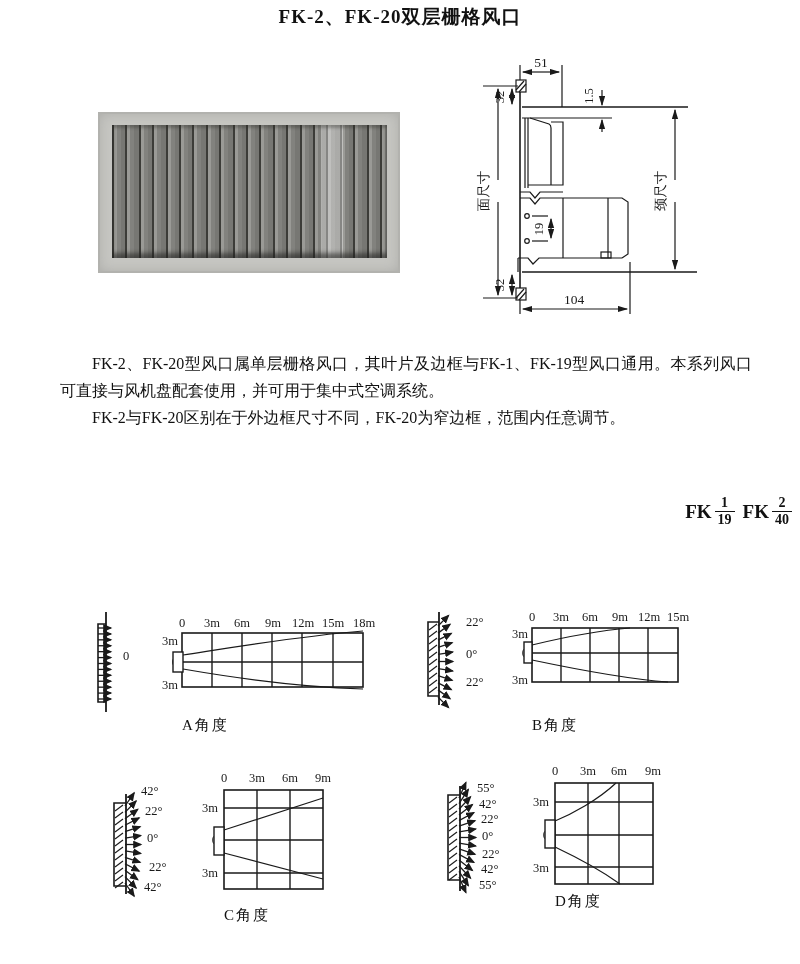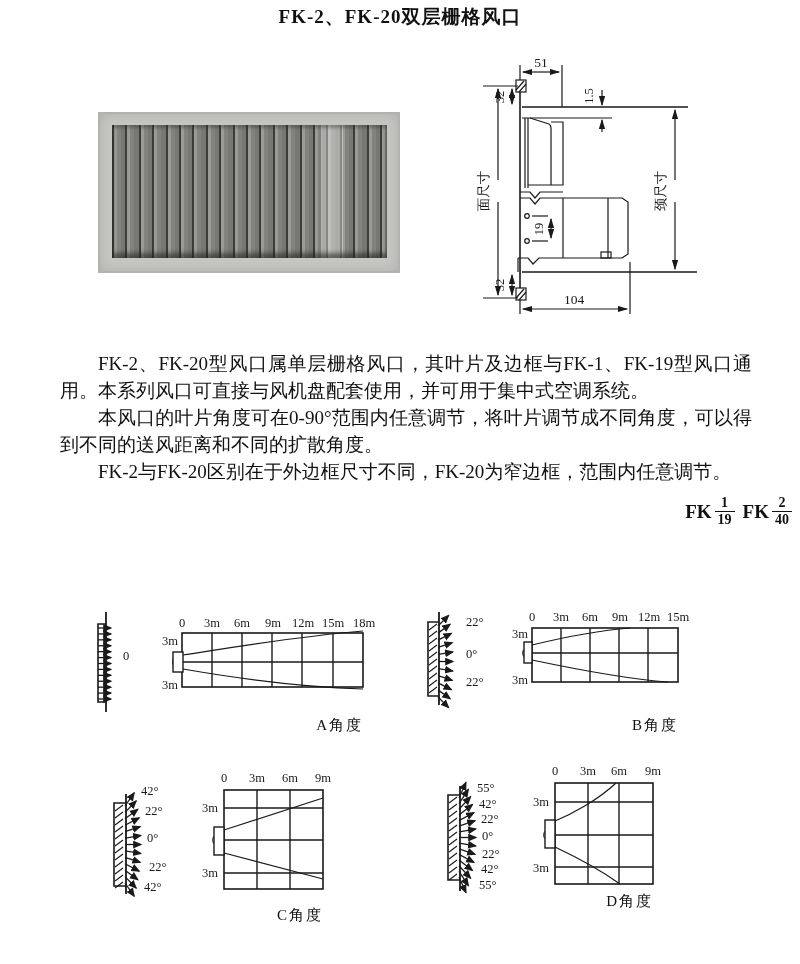--- a/index.html
+++ b/index.html
@@ -9,34 +9,34 @@
   #title{top:4px;left:0;width:800px;text-align:center;font-size:19px;font-weight:bold;letter-spacing:1px;}
   
   #photo{left:98px;top:112px;width:302px;height:161px;background:#c6c6c2;
          box-shadow:inset 0 0 0 2px #b2b2ae, inset 0 0 14px #a8a8a4;}
   #photo .slats{position:absolute;left:14px;top:13px;right:13px;bottom:15px;
      background:
        linear-gradient(to right, rgba(0,0,0,0) 0 76%, rgba(255,255,255,.38) 76% 84%, rgba(0,0,0,0) 84%),
        repeating-linear-gradient(to right,#3c3c38 0 2px,#9a9a96 2px 5px,#82827e 5px 9px,#777773 9px 13.4px);
      box-shadow:inset 0 -5px 4px rgba(30,30,28,.55), inset 0 3px 3px rgba(40,40,38,.35);}
   
-  #paras{left:60px;top:350px;width:692px;font-size:19px;line-height:27px;text-align:justify;}
+  #paras{left:60px;top:350px;width:692px;font-size:16px;line-height:27px;text-align:justify;}
   #paras p{margin:0;text-indent:2em;}
   
   #h2{top:497px;left:0;width:800px;text-align:right;font-weight:bold;font-size:19px;}
   .frac{display:inline-flex;flex-direction:column;align-items:center;vertical-align:middle;
         font-size:14px;line-height:1.15;margin:0 8px 0 3px;position:relative;top:-2px;}
   .frac .den{border-top:1.6px solid #111;padding:0 3px;}
   svg{display:block;}
   svg text{font-family:"Liberation Serif","DejaVu Serif",serif;fill:#1a1a1a;}
   .dimtxt{font-size:12.5px;}
   .bigtxt{font-size:13.5px;}
   .tick{font-size:12.5px;}
   .angl{font-size:12.5px;}
-  .cap{position:absolute;text-align:right;font-size:15px;letter-spacing:2px;}
+  .cap{position:absolute;text-align:left;font-size:15px;letter-spacing:2px;}
 </style>
 </head>
 <body>
 
 <div id="page">
 
   <div id="title" class="abs">FK-2、FK-20双层栅格风口</div>
 
   <div id="photo" class="abs">
     <div class="slats"></div>
@@ -114,21 +114,20 @@
     <text class="dimtxt" x="34" y="47" text-anchor="middle" transform="rotate(-90 34 47)">32</text>
     <text class="dimtxt" x="34" y="235" text-anchor="middle" transform="rotate(-90 34 235)">32</text>
     <text class="bigtxt" x="18" y="141" text-anchor="middle" transform="rotate(-90 18 141)">面尺寸</text>
     <text class="bigtxt" x="195" y="141" text-anchor="middle" transform="rotate(-90 195 141)">颈尺寸</text>
     <text class="dimtxt" x="73" y="179" text-anchor="middle" transform="rotate(-90 73 179)">19</text>
     <text class="bigtxt" x="104" y="254" text-anchor="middle">104</text>
   </svg>
 
   <div id="paras" class="abs">
     <p>FK-2、FK-20型风口属单层栅格风口，其叶片及边框与FK-1、FK-19型风口通用。本系列风口可直接与风机盘配套使用，并可用于集中式空调系统。</p>
-    <p>本风口的叶片角度可在0-90°范围内任意调节，将叶片调节成不同角度，可以得到不同的送风距离和不同的扩散角度。</p>
     <p>FK-2与FK-20区别在于外边框尺寸不同，FK-20为窄边框，范围内任意调节。</p>
   </div>
 
   <div id="h2" class="abs">
     <span>FK</span><span class="frac">
         <span>1</span>
         <span class="den">19</span>
       </span><span>FK</span><span class="frac">
         <span>2</span>
         <span class="den">40</span>

